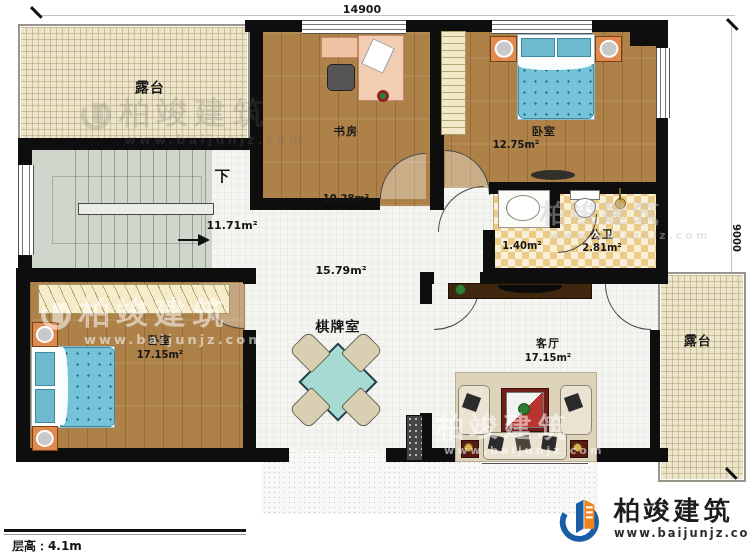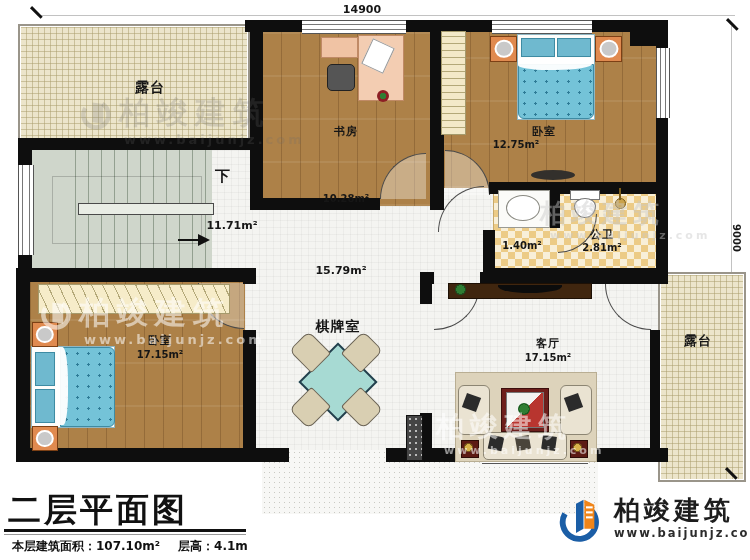--- a/index.html
+++ b/index.html
@@ -240,26 +240,24 @@
     <div class="sub" style="margin-left:10px;font-size:11px;">www.baijunjz.com</div>
   </div>
   <div class="wm wm-light" style="left:436px;top:408px;">
     <div class="row">
       <span class="main" style="font-size:28px;letter-spacing:6px;">柏竣建筑</span>
     </div>
     <div class="sub" style="margin-left:8px;font-size:11px;">www.baijunjz.com</div>
   </div>
 
   <div class="title-row">
-    <span class="title-cn">二层平面图</span>
   </div>
   <div class="abs" style="left:4px;top:529px;width:242px;height:3px;background:#111;z-index:80;"></div>
   <div class="abs" style="left:4px;top:534px;width:242px;height:1px;background:#999;z-index:80;"></div>
   <div class="info-row">
-    <span>本层建筑面积：107.10m²</span>
     <span>层高：4.1m</span>
   </div>
 
   <div class="brand">
     <svg width="50" height="52" viewBox="0 0 60 62">
       <circle cx="28" cy="36" r="20" fill="none" stroke="#1b5ea6" stroke-width="7" stroke-dasharray="92 34" transform="rotate(-55 28 36)"></circle>
       <path d="M24,14 L33,9 L33,44 L24,49 Z" fill="#1b5ea6"></path>
       <path d="M34,9 L46,15 L46,44 L34,44 Z" fill="#f08519"></path>
       <rect x="36" y="17" width="8" height="2.5" fill="#fff"></rect>
       <rect x="36" y="23" width="8" height="2.5" fill="#fff"></rect>

